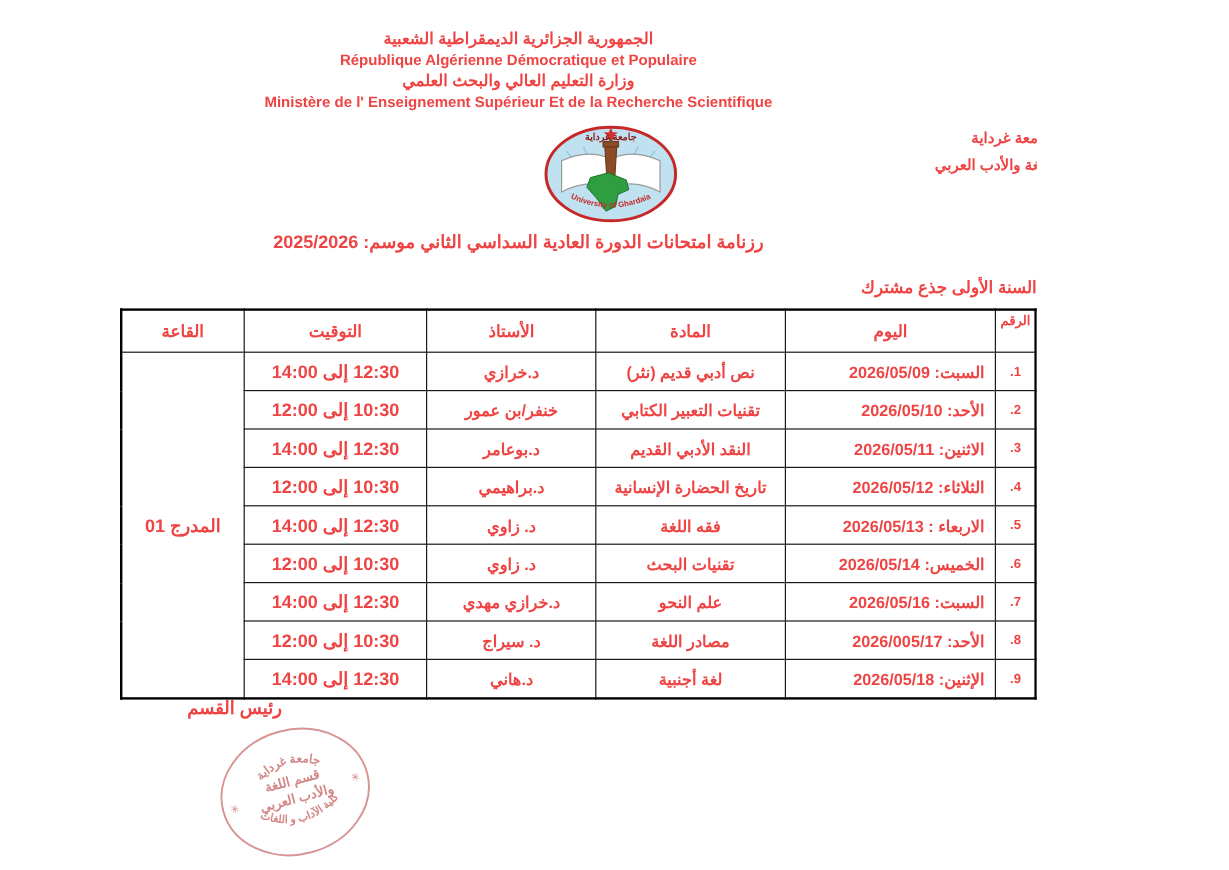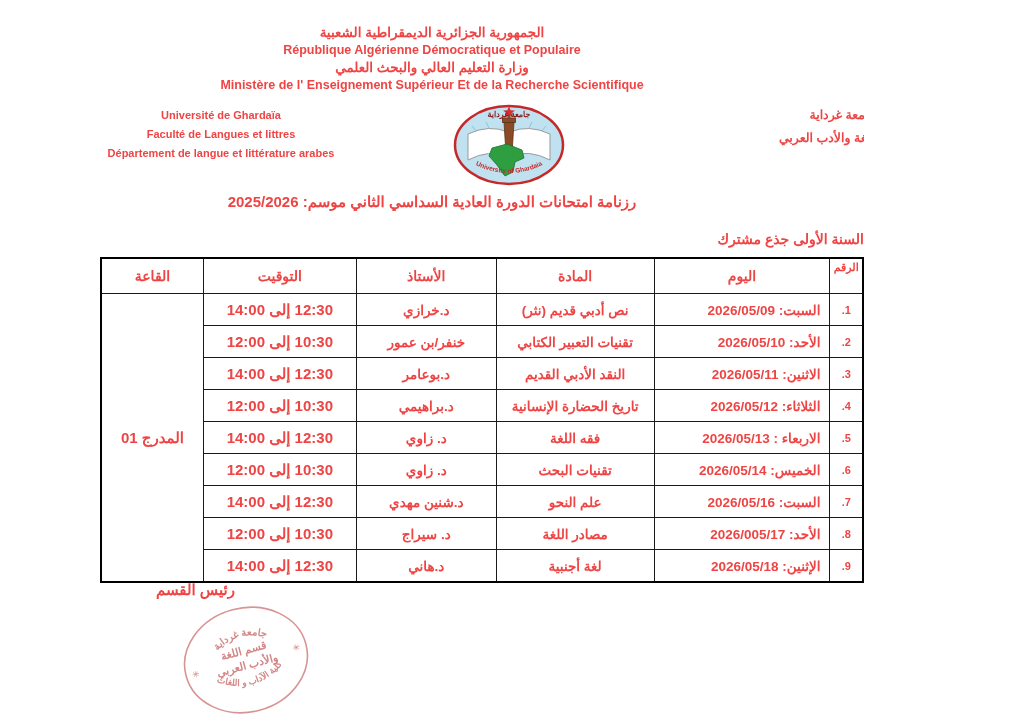--- a/index.html
+++ b/index.html
@@ -37,25 +37,20 @@
 
 <div id="page">
 
   <div class="c" id="rep-header">
     <div class="ar">الجمهورية الجزائرية الديمقراطية الشعبية</div>
     <div class="fr">République Algérienne Démocratique et Populaire</div>
     <div class="ar">وزارة التعليم العالي والبحث العلمي</div>
     <div class="fr">Ministère de l' Enseignement Supérieur Et de la Recherche Scientifique</div>
   </div>
 
-  <div class="c" id="fac-left">
-    <div>Université de Ghardaïa</div>
-    <div>Faculté de Langues et littres</div>
-    <div>Département de langue et littérature arabes</div>
-  </div>
 
   <div class="c" id="logo">
     <svg width="114" height="84" viewBox="0 0 114 84">
       <ellipse cx="57" cy="43" rx="54" ry="39" fill="#bfe1f0" stroke="#c62828" stroke-width="2.5"></ellipse>
 
       <g stroke="#8fc4dd" stroke-width="1">
         <line x1="30" y1="36" x2="20" y2="24"></line>
           <line x1="40" y1="32" x2="34" y2="20"></line>
         <line x1="84" y1="36" x2="94" y2="24"></line>
           <line x1="74" y1="32" x2="80" y2="20"></line>
@@ -150,21 +145,21 @@
         <td class="num">6.</td>
         <td class="day">الخميس: 2026/05/14</td>
         <td>تقنيات البحث</td>
         <td>د. زاوي</td>
         <td class="time">10:30 إلى 12:00</td>
       </tr>
       <tr>
         <td class="num">7.</td>
         <td class="day">السبت: 2026/05/16</td>
         <td>علم النحو</td>
-        <td>د.شنين مهدي</td>
+        <td>د.خرازي مهدي</td>
         <td class="time">12:30 إلى 14:00</td>
       </tr>
       <tr>
         <td class="num">8.</td>
         <td class="day">الأحد: 2026/005/17</td>
         <td>مصادر اللغة</td>
         <td>د. سيراج</td>
         <td class="time">10:30 إلى 12:00</td>
       </tr>
       <tr>

